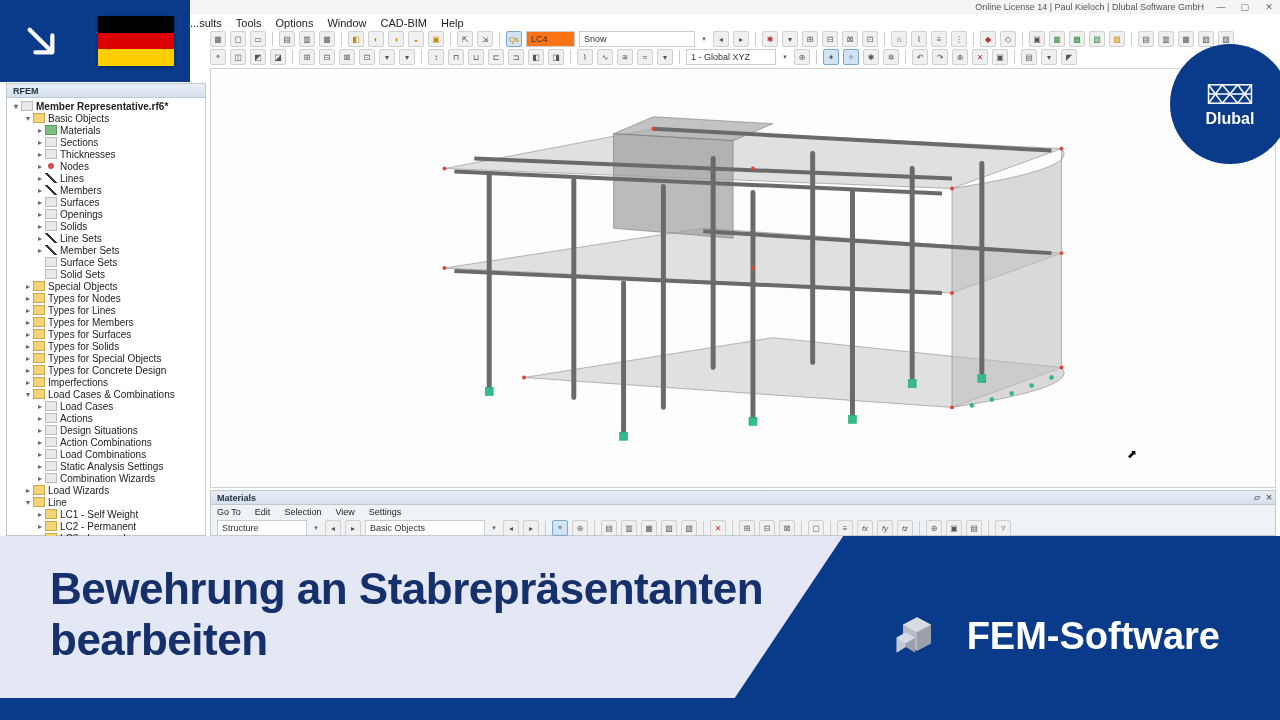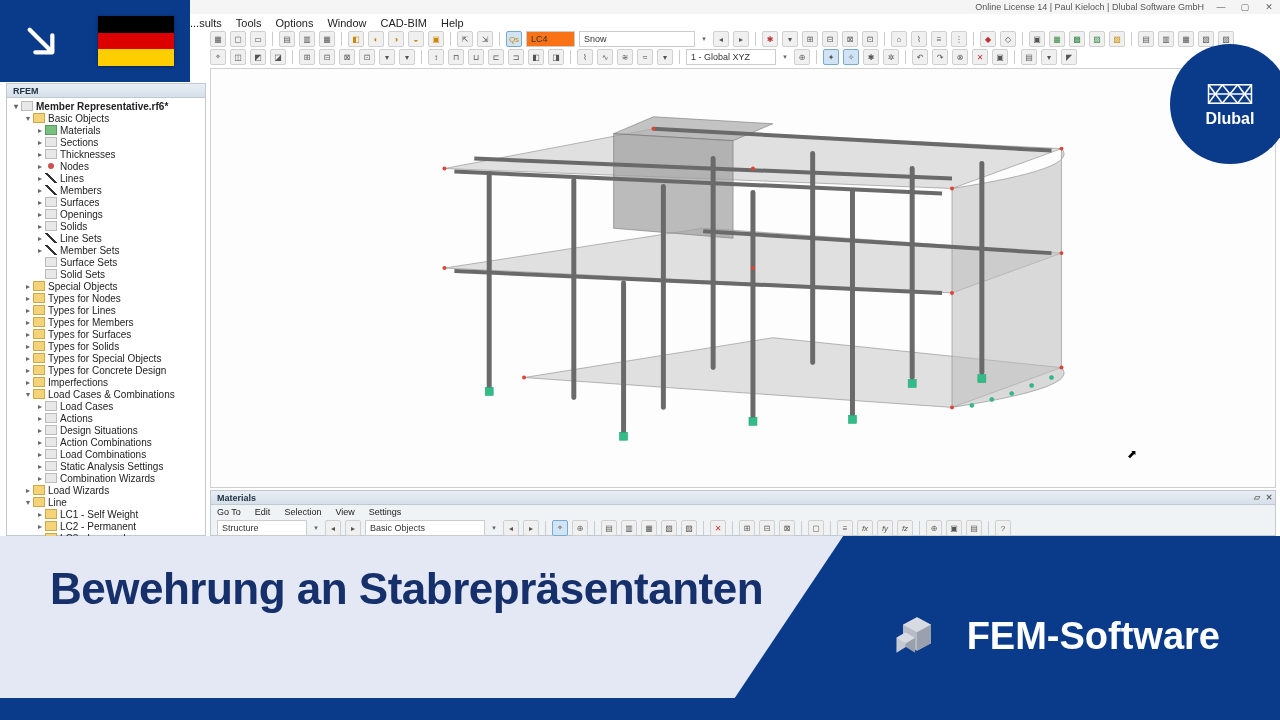--- a/index.html
+++ b/index.html
@@ -549,20 +549,21 @@
   </svg>
   <div class="bname">Dlubal</div>
 </div>
 
 <div class="footer">
   <div class="bg-light"></div>
   <div class="bg-dark"></div>
   <div class="bg-stripe"></div>
   <div class="title">
     <span>Bewehrung an Stabrepräsentanten</span><br>
+    <span>bearbeiten</span>
   </div>
   <div class="fem">
     <div class="cube">
       <svg viewBox="0 0 60 60">
         <polygon points="15,20 30,12 45,20 45,40 30,48 15,40" fill="#b8bcc6"></polygon>
         <polygon points="30,12 45,20 30,28 15,20" fill="#d8dbe2"></polygon>
         <polygon points="30,28 45,20 45,40 30,48" fill="#9aa0ae"></polygon>
         <polygon points="8,34 18,28 18,44 8,50" fill="#c5c9d2"></polygon>
         <polygon points="18,28 28,34 28,50 18,44" fill="#9aa0ae"></polygon>
         <polygon points="8,34 18,28 28,34 18,40" fill="#d8dbe2"></polygon>

